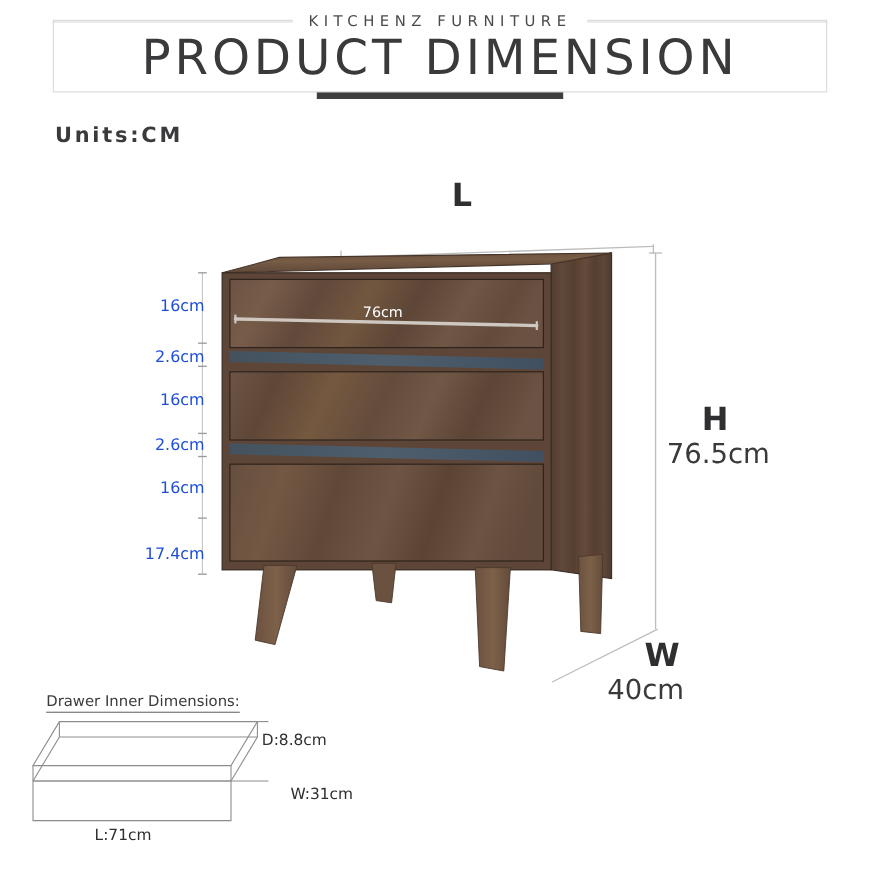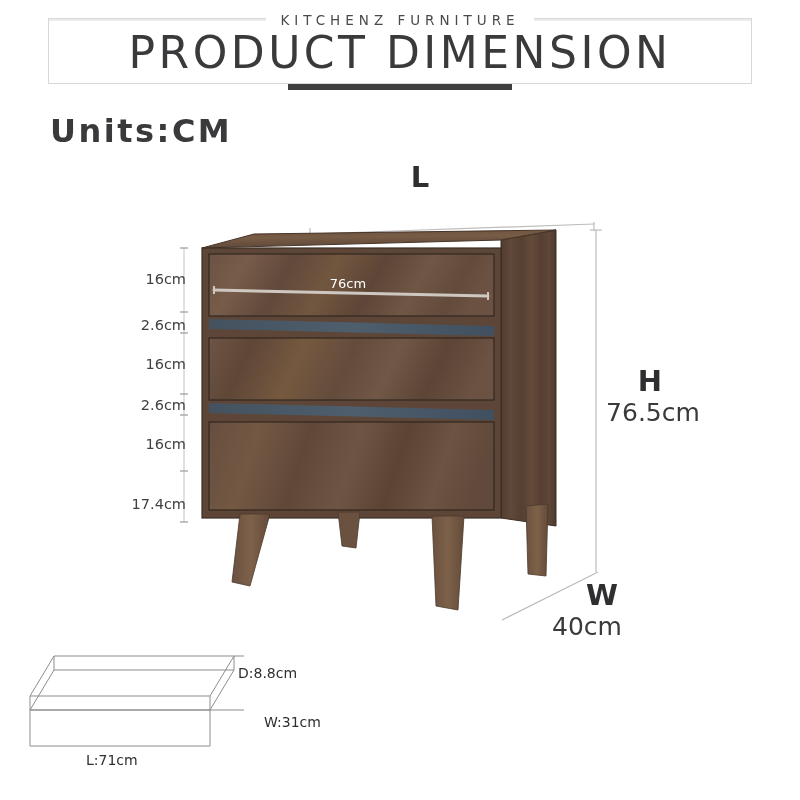--- a/index.html
+++ b/index.html
@@ -69,21 +69,21 @@
     width: 224px;
     height: 6px;
     background: #3f3f41;
   }
 
   
   #units-label {
     position: absolute;
     left: 50px;
     top: 112px;
-    font-size: 32px;
+    font-size: 19px;
     font-weight: bold;
     letter-spacing: 2.5px;
     color: #3a3a3c;
     white-space: nowrap;
   }
 
   
   #l-letter {
     position: absolute;
     left: 385px;
@@ -161,21 +161,21 @@
     font-size: 25px;
     color: #3a3a3c;
   }
 
   
   .side-measure {
     position: absolute;
     right: 0;
     text-align: left;
     font-size: 14.5px;
-    color: #404040;
+    color: #1d4ed8;
     white-space: nowrap;
   }
   #side-measures {
     position: absolute;
     left: 110px;
     top: 226px;
     width: 76px;
     height: 300px;
   }
 
@@ -359,20 +359,21 @@
   <div id="h-value">76.5cm</div>
 
   <div style="position:absolute;left:500px;top:570px;">
     <svg width="110" height="54" viewBox="0 0 110 54">
       <line x1="2" y1="50" x2="98" y2="2" stroke="#bdbdbd" stroke-width="1.2"></line>
     </svg>
   </div>
   <div id="w-letter">W</div>
   <div id="w-value">40cm</div>
 
+  <div id="inner-title">Drawer Inner Dimensions:</div>
 
   <div id="inner-box">
     <svg width="260" height="112" viewBox="0 0 260 112">
       <g fill="none" stroke="#8d8d8d" stroke-width="1">
 
         <path d="M34,8 L214,8 L190,48 L10,48 Z"></path>
 
         <path d="M34,22 L214,22"></path>
         <path d="M10,62 L190,62"></path>
 

